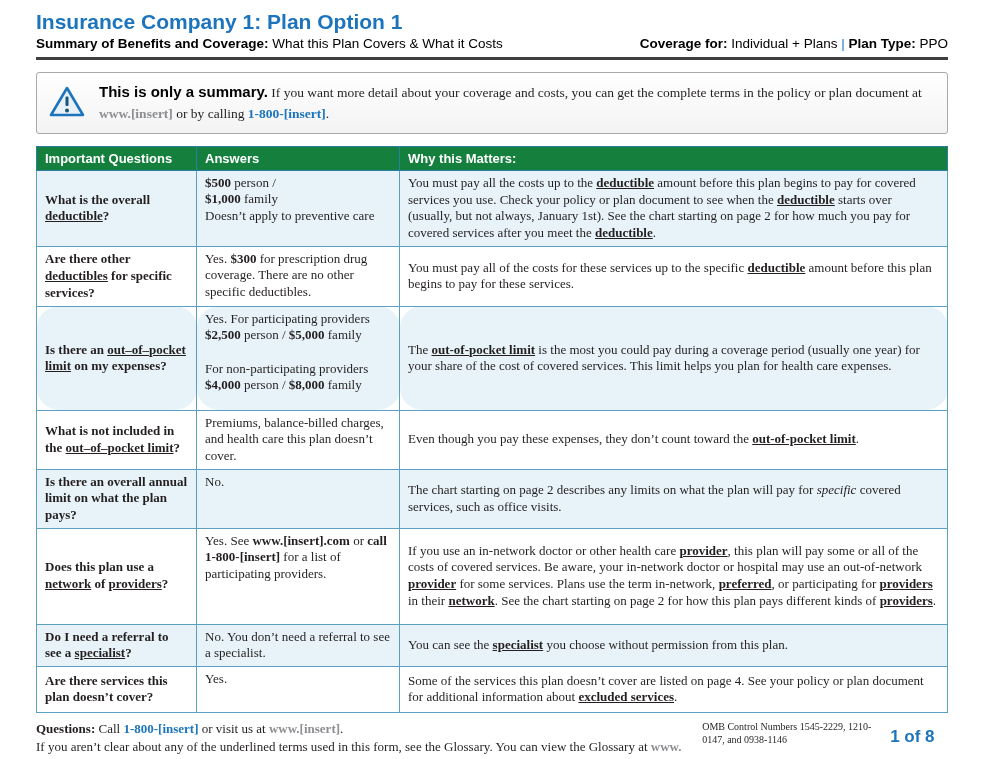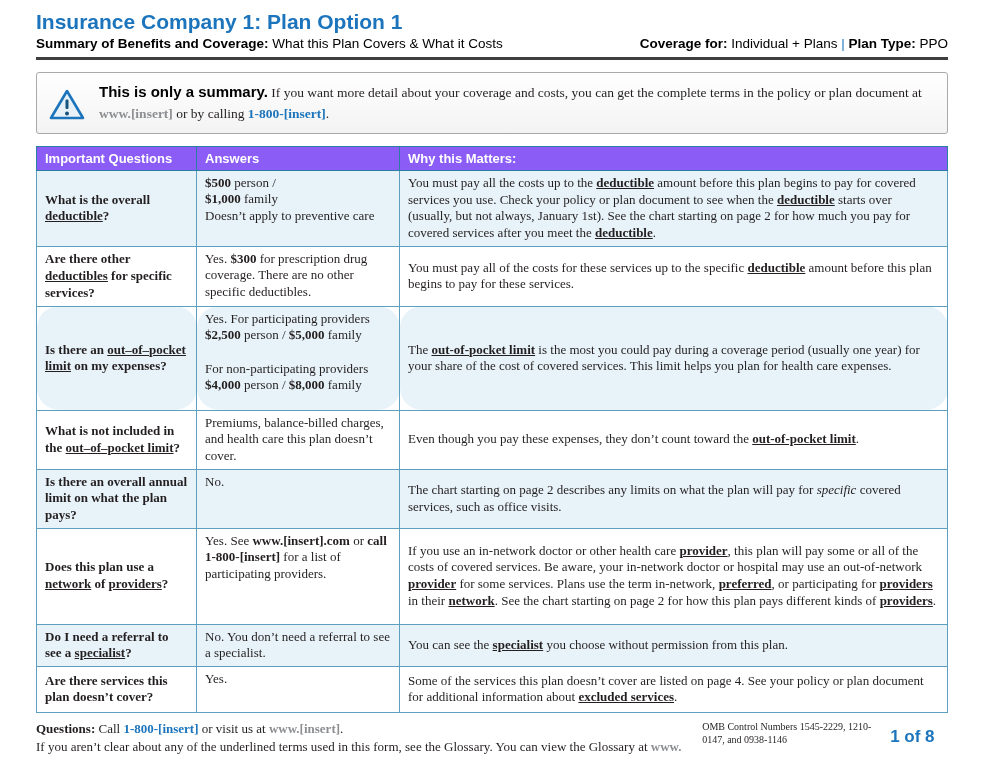--- a/index.html
+++ b/index.html
@@ -23,30 +23,30 @@
   .header-row2 {
     display:flex; justify-content:space-between; align-items:flex-end;
     font-family:"Liberation Sans", sans-serif; font-size:13.5px; margin-top:2px; color:#000;
   }
   .rule { height:3px; background:#3f3f3f; margin-top:6px; }
 
   
   .summary-box {
     margin-top:12px; border:1px solid #a7a9ac; border-radius:3px;
     background:linear-gradient(180deg,#ffffff 0%,#f3f3f3 100%);
-    display:flex; align-items:flex-end; gap:14px; padding:8px 14px 9px 12px;
+    display:flex; align-items:center; gap:14px; padding:8px 14px 9px 12px;
   }
   .alert-wrap { flex:0 0 36px; padding-top:3px; }
   .summary-text { font-size:13.5px; line-height:1.5; }
   .lead { font-family:"Liberation Sans", sans-serif; font-weight:bold; font-size:15px; color:#000; }
 
   
   table.benefits { width:100%; border-collapse:collapse; margin-top:12px; }
   .benefits th {
-    background:#8b5cf6; color:#ffffff;
+    background:#15803d; color:#ffffff;
     font-family:"Liberation Sans", sans-serif; font-size:13px; font-weight:bold;
     text-align:left; padding:4px 8px; border:1px solid #2B7EA1;
   }
   .benefits td {
     border:1px solid #5C9FBE; padding:4px 8px;
     font-size:13px; line-height:1.28;
   }
   .benefits td.q { font-weight:bold; vertical-align:middle; }
   .benefits td.a { vertical-align:top; white-space:pre-line; }
   .benefits td.w { vertical-align:middle; }

